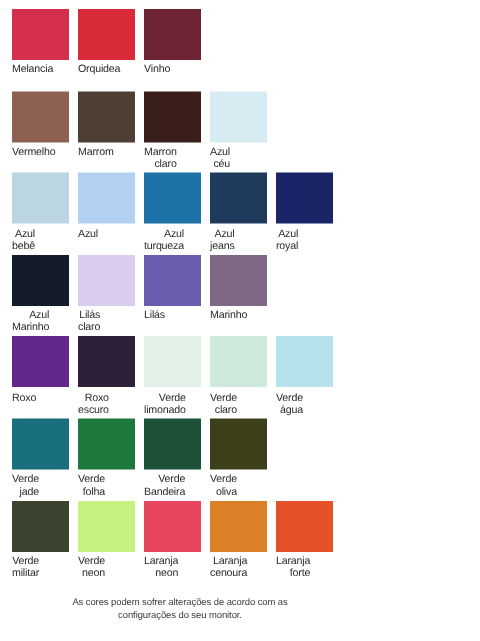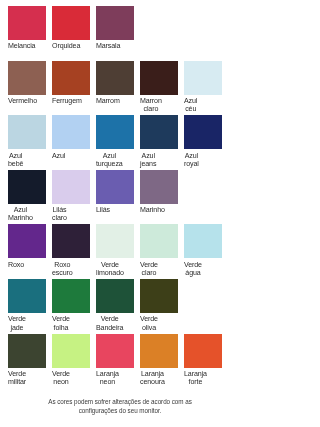--- a/index.html
+++ b/index.html
@@ -40,21 +40,21 @@
     height: 34px;
     flex: 0 0 auto;
   }
   .label {
     font-size: 7.1px;
     line-height: 8.2px;
     color: #2b2b2b;
     margin-top: 2.4px;
     letter-spacing: -0.12px;
     white-space: pre-line;
-    text-align: center;
+    text-align: right;
   }
   .footer {
     margin-top: 10px;
     text-align: center;
     font-size: 6.3px;
     line-height: 8.4px;
     color: #3a3a3a;
     letter-spacing: -0.05px;
     padding: 0 12px;
     white-space: pre-line;
@@ -68,32 +68,28 @@
       <div class="row">
         <div class="cell">
           <div class="swatch" style="background-color: rgb(213, 47, 78);"></div>
           <div class="label">Melancia</div>
         </div>
         <div class="cell">
           <div class="swatch" style="background-color: rgb(217, 43, 56);"></div>
           <div class="label">Orquidea</div>
         </div>
         <div class="cell">
-          <div class="swatch" style="background-color: rgb(126, 61, 91);"></div>
-          <div class="label">Marsala</div>
+          <div class="swatch" style="background-color: rgb(110, 36, 51);"></div>
+          <div class="label">Vinho</div>
         </div>
       </div>
       <div class="row">
         <div class="cell">
           <div class="swatch" style="background-color: rgb(141, 96, 82);"></div>
           <div class="label">Vermelho</div>
-        </div>
-        <div class="cell">
-          <div class="swatch" style="background-color: rgb(166, 65, 34);"></div>
-          <div class="label">Ferrugem</div>
         </div>
         <div class="cell">
           <div class="swatch" style="background-color: rgb(78, 62, 52);"></div>
           <div class="label">Marrom</div>
         </div>
         <div class="cell">
           <div class="swatch" style="background-color: rgb(58, 30, 26);"></div>
           <div class="label">Marron
 claro</div>
         </div>

